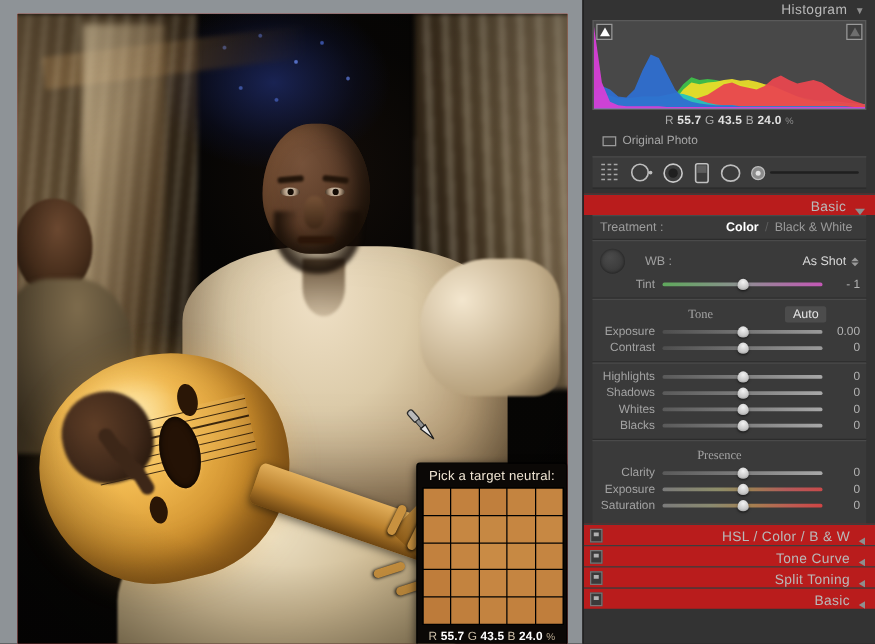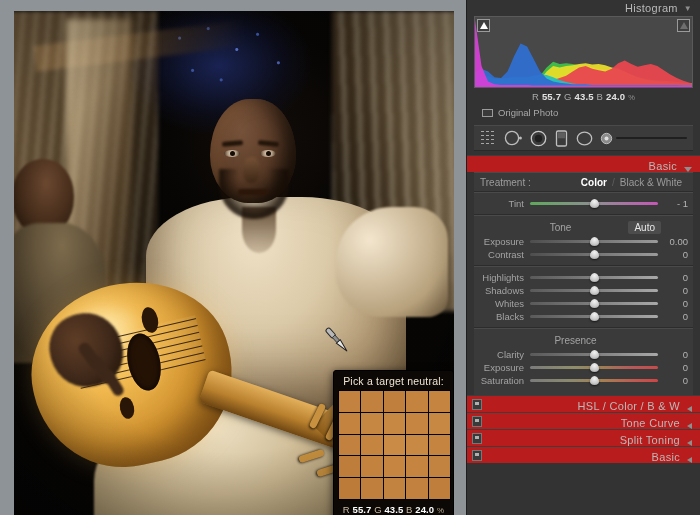--- a/index.html
+++ b/index.html
@@ -362,21 +362,21 @@
   .sval { width: 30px; text-align: right; color: #b4b4b4; font-size: 9.5px; }
 
   .grp-title {
     display: flex; align-items: center; justify-content: center;
     height: 15px; position: relative; color: #a3a3a3; font-size: 10px;
   }
   .grp-title .auto {
     position: absolute; right: 32px; color: #e6e6e6; font-size: 10px; font-weight: 400;
     background: #4c4c4c; border-radius: 2px; padding: 0 6px; line-height: 13px;
   }
-  .grp-title .ttl { color: #a3a3a3; margin-right: 46px; }
+  .grp-title .ttl { color: #a3a3a3; margin-right: 46px; font-family: Liberation Serif, serif; }
   .grp-title.plain .ttl { margin-right: 16px; }
 </style>
 </head>
 <body>
 
 <div id="app">
 
   <div id="viewer">
     <div id="photo">
       <div class="ph bg-night"></div>
@@ -569,20 +569,31 @@
         <div class="treat-row">
           <span>Treatment :</span>
           <span class="spacer"></span>
           <span class="tg on">Color</span>
           <span class="tg-div">/</span>
           <span class="tg off">Black &amp; White</span>
         </div>
       </div>
 
       <div class="blk">
+        <div class="wb-row">
+          <span class="wb-well"></span>
+          <span class="wb-label">WB :</span>
+          <span class="wb-val">
+            <span>As Shot</span>
+            <span class="updown">
+                <i class="u"></i>
+                <i class="d"></i>
+              </span>
+          </span>
+        </div>
         <div id="wb-sliders">
             <div class="srow">
               <span class="sname">Tint</span>
               <span class="strack">
                 <span class="sbar tint"></span>
                 <span class="knob" style="left: 50%;"></span>
               </span>
               <span class="sval">- 1</span>
             </div>
           </div>

